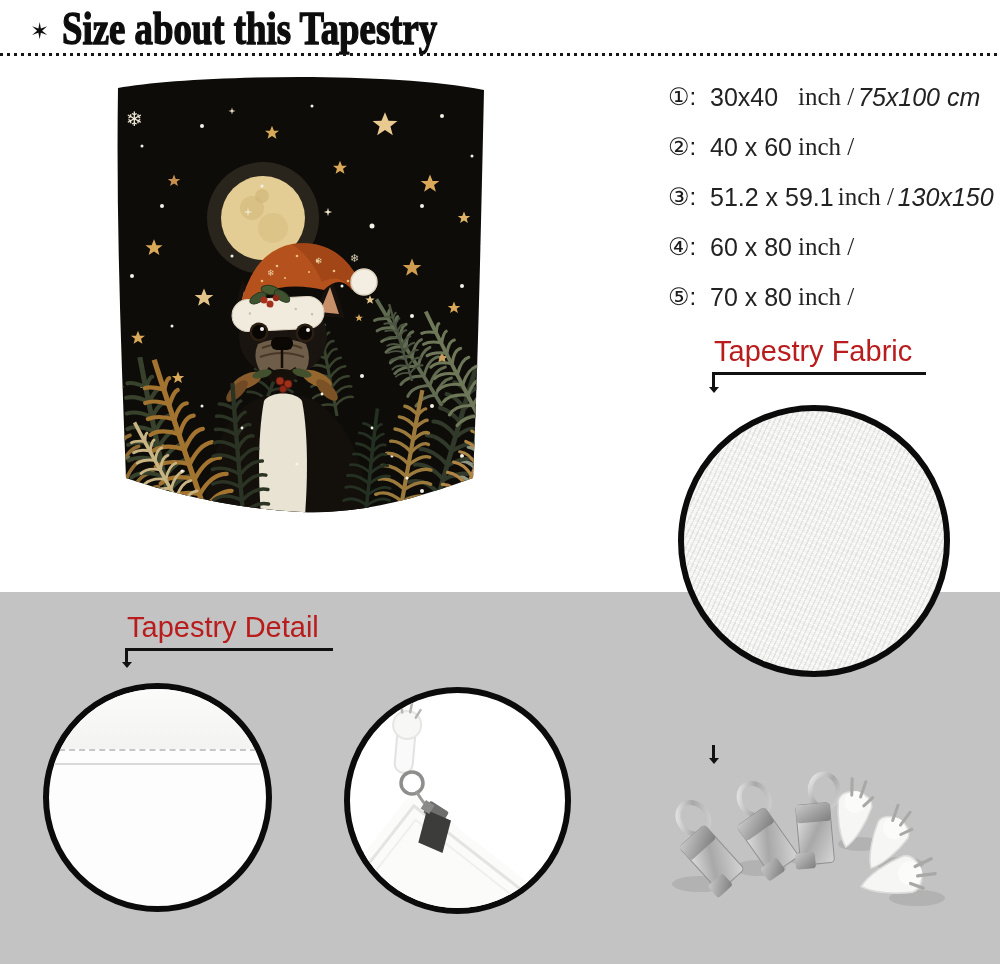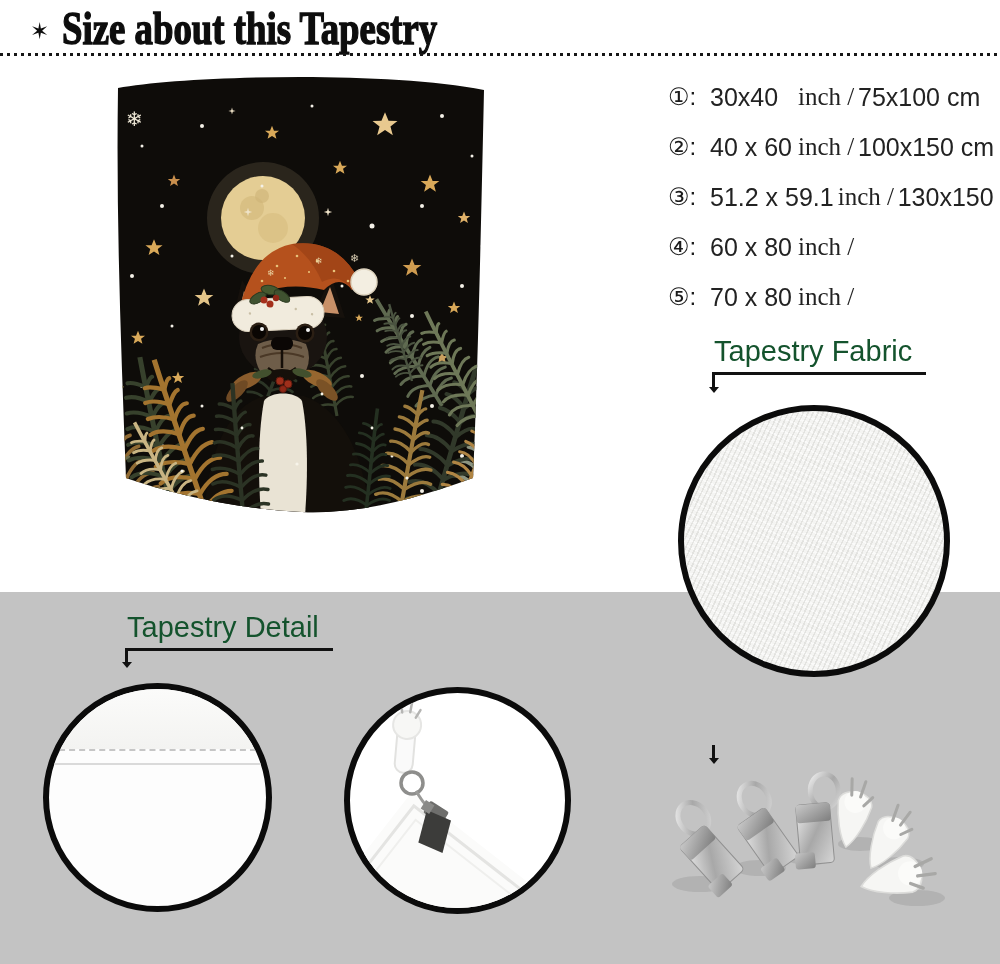--- a/index.html
+++ b/index.html
@@ -14,24 +14,24 @@
               transform:scaleX(.80);transform-origin:left center;white-space:nowrap;}
   .dotline{position:absolute;left:0;top:53px;width:1000px;height:3px;
            background:repeating-linear-gradient(90deg,#161616 0 3px,transparent 3px 7px);}
 
   
   .sizes{position:absolute;left:668px;top:72px;}
   .size-row{display:flex;align-items:center;height:50px;font-size:25px;color:#222;white-space:nowrap;}
   .sz-num{width:42px;font-size:24px;color:#1c1c1c;}
   .sz-in{min-width:84px;padding-right:4px;}
   .sz-unit{min-width:58px;font-family:Liberation Serif, serif;}
-  .sz-cm{padding-left:2px;}
-
-  
-  .section-label{position:absolute;font-size:29px;color:#14532d;white-space:nowrap;
+  .sz-cm{padding-left:2px;font-style:italic;}
+
+  
+  .section-label{position:absolute;font-size:29px;color:#b91c1c;white-space:nowrap;
                  padding:0 14px 4px 2px;border-bottom:3px solid #111;line-height:34px;}
   .pointer{position:absolute;width:3px;background:#111;}
   .pointer::after{content:"";position:absolute;left:-3.5px;bottom:-5px;
                   border-left:5px solid transparent;border-right:5px solid transparent;
                   border-top:6px solid #111;}
 
   
   .gray-panel{position:absolute;left:0;top:592px;width:1000px;height:372px;background:#c3c3c3;}
 
   
@@ -264,21 +264,20 @@
     <div class="size-row">
       <span class="sz-num">①:</span>
       <span class="sz-in">30x40</span>
       <span class="sz-unit">inch /</span>
       <span class="sz-cm">75x100 cm</span>
     </div>
     <div class="size-row">
       <span class="sz-num">②:</span>
       <span class="sz-in">40 x 60</span>
       <span class="sz-unit">inch /</span>
-      <span class="sz-cm">100x150 cm</span>
     </div>
     <div class="size-row">
       <span class="sz-num">③:</span>
       <span class="sz-in">51.2 x 59.1</span>
       <span class="sz-unit">inch /</span>
       <span class="sz-cm">130x150 cm</span>
     </div>
     <div class="size-row">
       <span class="sz-num">④:</span>
       <span class="sz-in">60 x 80</span>

